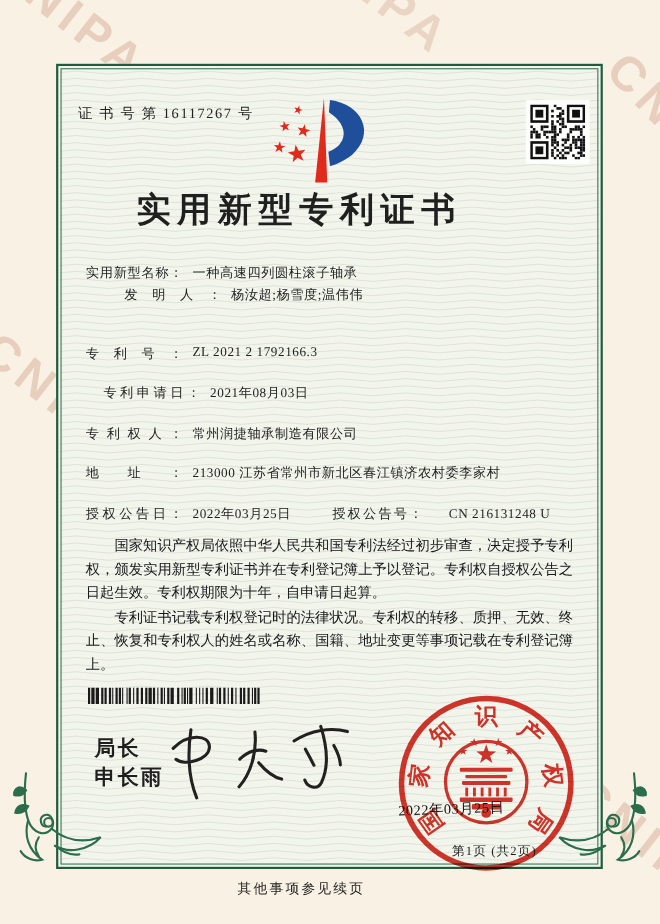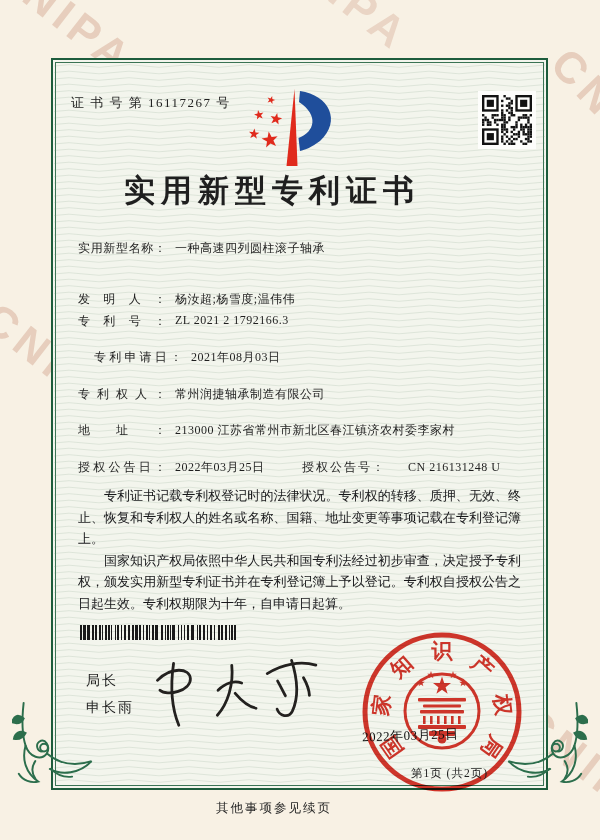--- a/index.html
+++ b/index.html
@@ -44,37 +44,37 @@
     position:absolute; left:0; top:170px; width:544px; text-align:center;
     font-size:31px; font-weight:bold; letter-spacing:6px;
   }
   
   .row { position:absolute; left:78px; font-size:12px; white-space:nowrap; }
   .row .lab {
     display:inline-block; width:88px; text-align:justify; text-align-last:justify;
     vertical-align:top;
   }
   .row .val { margin-left:9px; letter-spacing:.5px; }
-  .r1 { top:240px; } .r2 { top:291px; } .r3 { top:313px; }
+  .r1 { top:240px; } .r2 { top:260px;margin-left:35px; } .r3 { top:313px; }
   .r4 { top:349px;margin-left:16px; } .r5 { top:386px; } .r6 { top:422px; } .r7 { top:459px; }
   .pair2 { position:absolute; left:224px; top:0; white-space:nowrap; }
   .pair2 .lab2 { display:inline-block; width:82px; text-align:justify; text-align-last:justify; }
   .pair2 .val { margin-left:24px; }
   
   .bodytext {
     position:absolute; left:78px; top:485px; width:443px;
     font-size:13px; line-height:21.5px; text-align:justify; color:#17171a;
   }
   .bodytext p { text-indent:2em; }
   
   .barcode { position:absolute; left:80px; top:625px; }
   .director {
     position:absolute; left:86px; top:667px;
     font-family:"Liberation Sans","DejaVu Sans",sans-serif;
-    font-size:14px; font-weight:400; line-height:27px; letter-spacing:2px;
+    font-size:19px; font-weight:700; line-height:27px; letter-spacing:2px;
   }
   .signature { position:absolute; left:146px; top:648px; transform:rotate(-3deg); }
   .seal { position:absolute; left:357px; top:627px; mix-blend-mode:multiply; opacity:.92; }
   .sealdate {
     position:absolute; left:362px; top:726px; width:136px; font-size:13px;
     letter-spacing:.5px; transform:rotate(-2deg); color:#111; white-space:nowrap;
   }
   .pagenum { position:absolute; left:0; top:766px; width:488px; text-align:right; font-size:11.5px; letter-spacing:1px; }
   .footnote { position:absolute; left:0; top:800px; width:548px; text-align:center; font-size:12.5px; letter-spacing:2px; }
   .ornament { position:absolute; top:701px; pointer-events:none; }
@@ -384,22 +384,22 @@
     <span class="lab">地址：</span><span class="val">213000 江苏省常州市新北区春江镇济农村委李家村</span>
   </div>
   <div class="row r7">
     <span class="lab">授权公告日：</span><span class="val">2022年03月25日</span>
     <span class="pair2">
       <span class="lab2">授权公告号：</span><span class="val">CN 216131248 U</span>
     </span>
   </div>
 
   <div class="bodytext">
+    <p>国家知识产权局依照中华人民共和国专利法经过初步审查，决定授予专利权，颁发实用新型专利证书并在专利登记簿上予以登记。专利权自授权公告之日起生效。专利权期限为十年，自申请日起算。</p>
     <p>专利证书记载专利权登记时的法律状况。专利权的转移、质押、无效、终止、恢复和专利权人的姓名或名称、国籍、地址变更等事项记载在专利登记簿上。</p>
-    <p>国家知识产权局依照中华人民共和国专利法经过初步审查，决定授予专利权，颁发实用新型专利证书并在专利登记簿上予以登记。专利权自授权公告之日起生效。专利权期限为十年，自申请日起算。</p>
   </div>
 
   <svg class="barcode" id="barcode" width="160" height="15">
       <rect x="0" y="0" width="2" height="15" fill="#1a1a1a"></rect>
       <rect x="3" y="0" width="3" height="15" fill="#1a1a1a"></rect>
       <rect x="7" y="0" width="3" height="15" fill="#1a1a1a"></rect>
       <rect x="12" y="0" width="2" height="15" fill="#1a1a1a"></rect>
       <rect x="15" y="0" width="2" height="15" fill="#1a1a1a"></rect>
       <rect x="19" y="0" width="2" height="15" fill="#1a1a1a"></rect>
       <rect x="22" y="0" width="1" height="15" fill="#1a1a1a"></rect>

